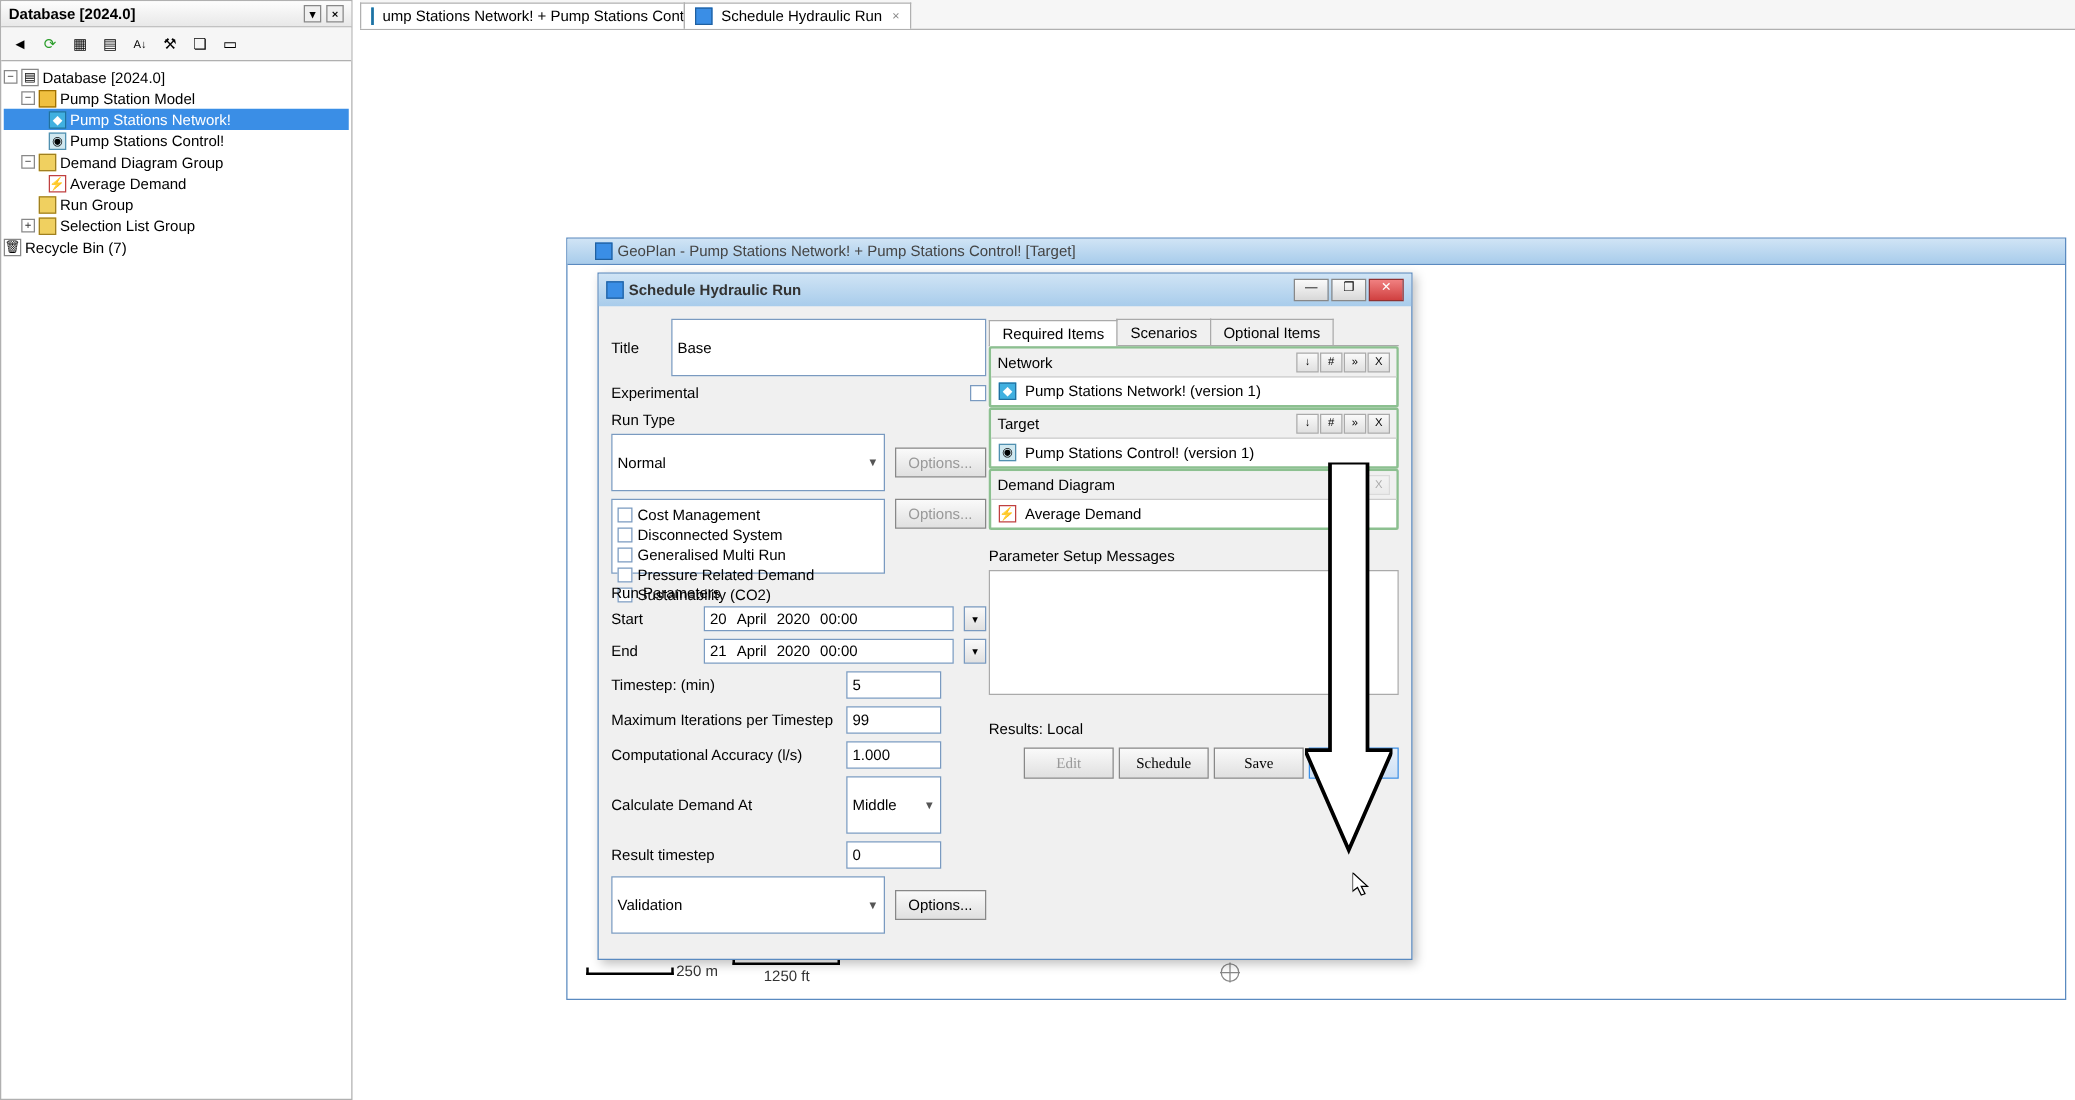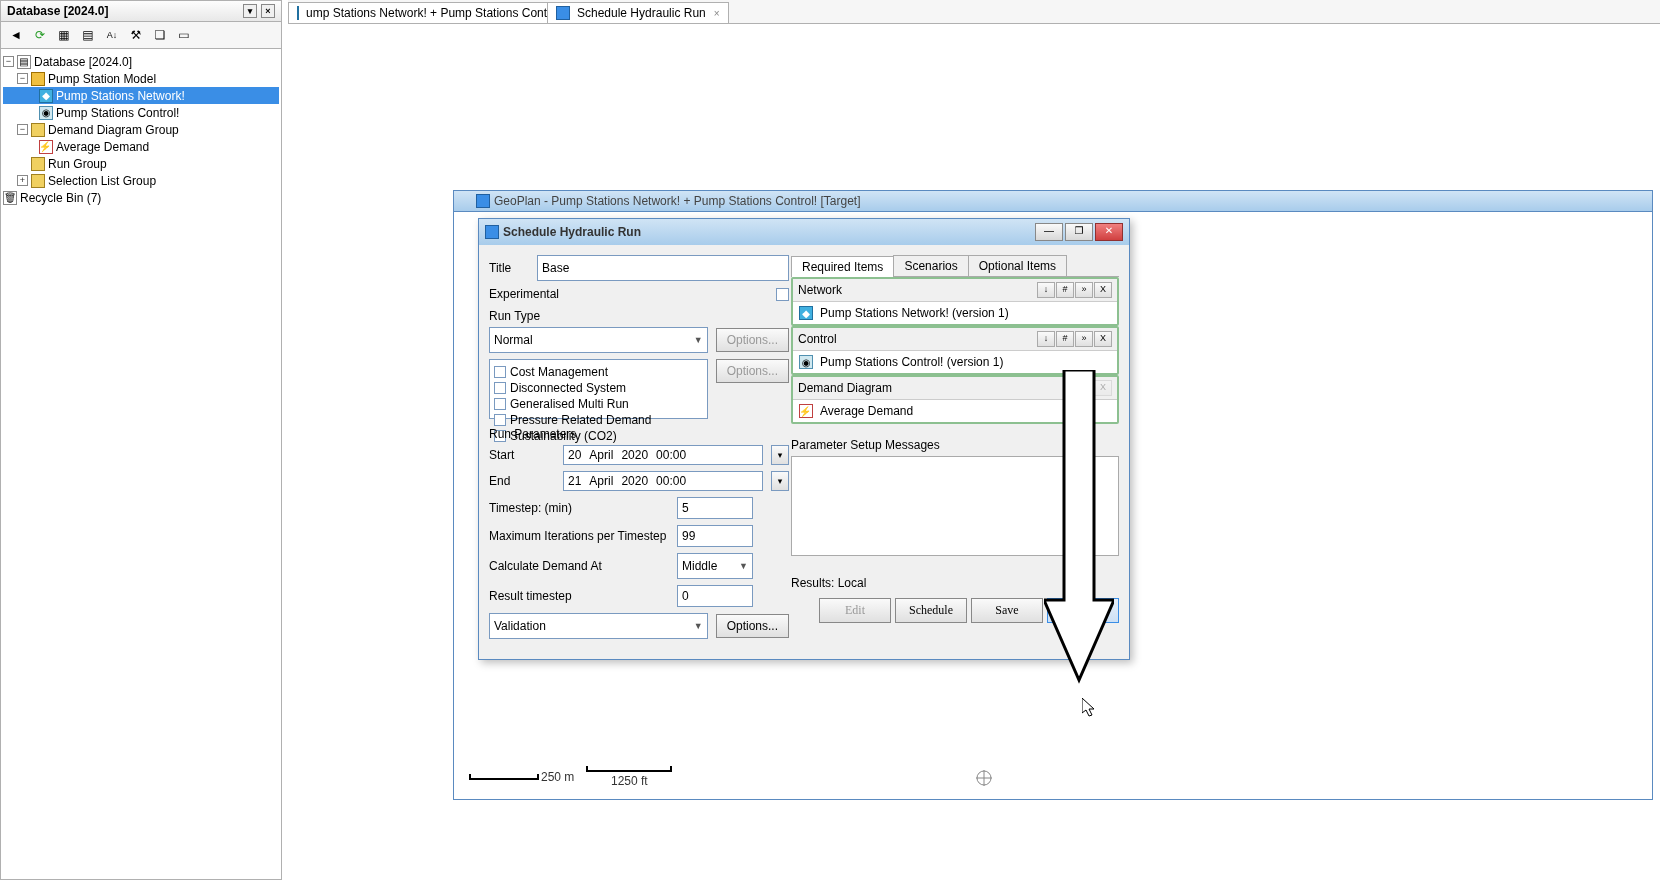--- a/index.html
+++ b/index.html
@@ -52,21 +52,21 @@
 .win-btn { width: 28px; height: 18px; border: 1px solid #888; background: linear-gradient(#fafafa,#d8d8d8); text-align: center; font-size: 10px; line-height: 14px; }
 .win-btn.close { background: linear-gradient(#f08080,#d04040); color: #fff; border-color: #903030; }
 
 .dlg-body { display: flex; padding: 10px 10px 14px 10px; gap: 2px; }
 .col-l { width: 300px; }
 .col-r { flex: 1; display: flex; flex-direction: column; }
 
 .row { display: flex; align-items: center; margin-bottom: 6px; gap: 8px; }
 .lbl { width: 40px; }
 .lbl-wide { width: 180px; }
-input[type=text].fld, .combo { border: 1px solid #7a9ac0; background: #fff; padding: 5px 4px; font-size: 12px; }
+input[type=text].fld, .combo { border: 1px solid #7a9ac0; background: #fff; padding: 15px 4px; font-size: 12px; }
 .fld-title { flex: 1; }
 .chk { width: 13px; height: 13px; border: 1px solid #7a9ac0; background: #fff; }
 .chk.sm { width: 12px; height: 12px; }
 
 .section-lbl { margin: 8px 0 4px 0; }
 .combo { display: flex; justify-content: space-between; align-items: center; }
 .combo .arrow { font-size: 9px; color: #555; }
 .btn { border: 1px solid #888; background: linear-gradient(#fafafa,#e0e0e0); padding: 4px 10px; text-align: center; min-width: 70px; }
 .btn.disabled { color: #999; }
 .listbox { border: 1px solid #7a9ac0; background: #fff; padding: 4px; }
@@ -308,20 +308,24 @@
       </div>
       <div class="row">
           <span class="lbl-wide">Timestep: (min)</span>
         <input class="num-fld" value="5" style="">
         </div>
       <div class="row">
           <span class="lbl-wide">Maximum Iterations per Timestep</span>
         <input class="num-fld" value="99" style="">
         </div>
       <div class="row">
+          <span class="lbl-wide">Computational Accuracy (l/s)</span>
+        <input class="num-fld" value="1.000" style="">
+        </div>
+      <div class="row">
           <span class="lbl-wide">Calculate Demand At</span>
         <div class="combo" style="width:76px">
             <span>Middle</span>
             <span class="arrow">▼</span>
           </div>
         </div>
       <div class="row">
           <span class="lbl-wide">Result timestep</span>
         <input class="num-fld" value="0" style="">
         </div>
@@ -352,21 +356,21 @@
           </div>
         </div>
         <div class="item-val">
             <span class="icon-sq ic-net">◆</span>
             <span>Pump Stations Network! (version 1)</span>
           </div>
       </div>
 
       <div class="item-grp">
         <div class="item-hdr">
-          <span>Control</span>
+          <span>Target</span>
           <div class="hdr-btns">
             <div class="hdr-btn">↓</div>
             <div class="hdr-btn">#</div>
             <div class="hdr-btn">»</div>
             <div class="hdr-btn">X</div>
           </div>
         </div>
         <div class="item-val">
             <span class="icon-sq ic-ctrl">◉</span>
             <span>Pump Stations Control! (version 1)</span>

